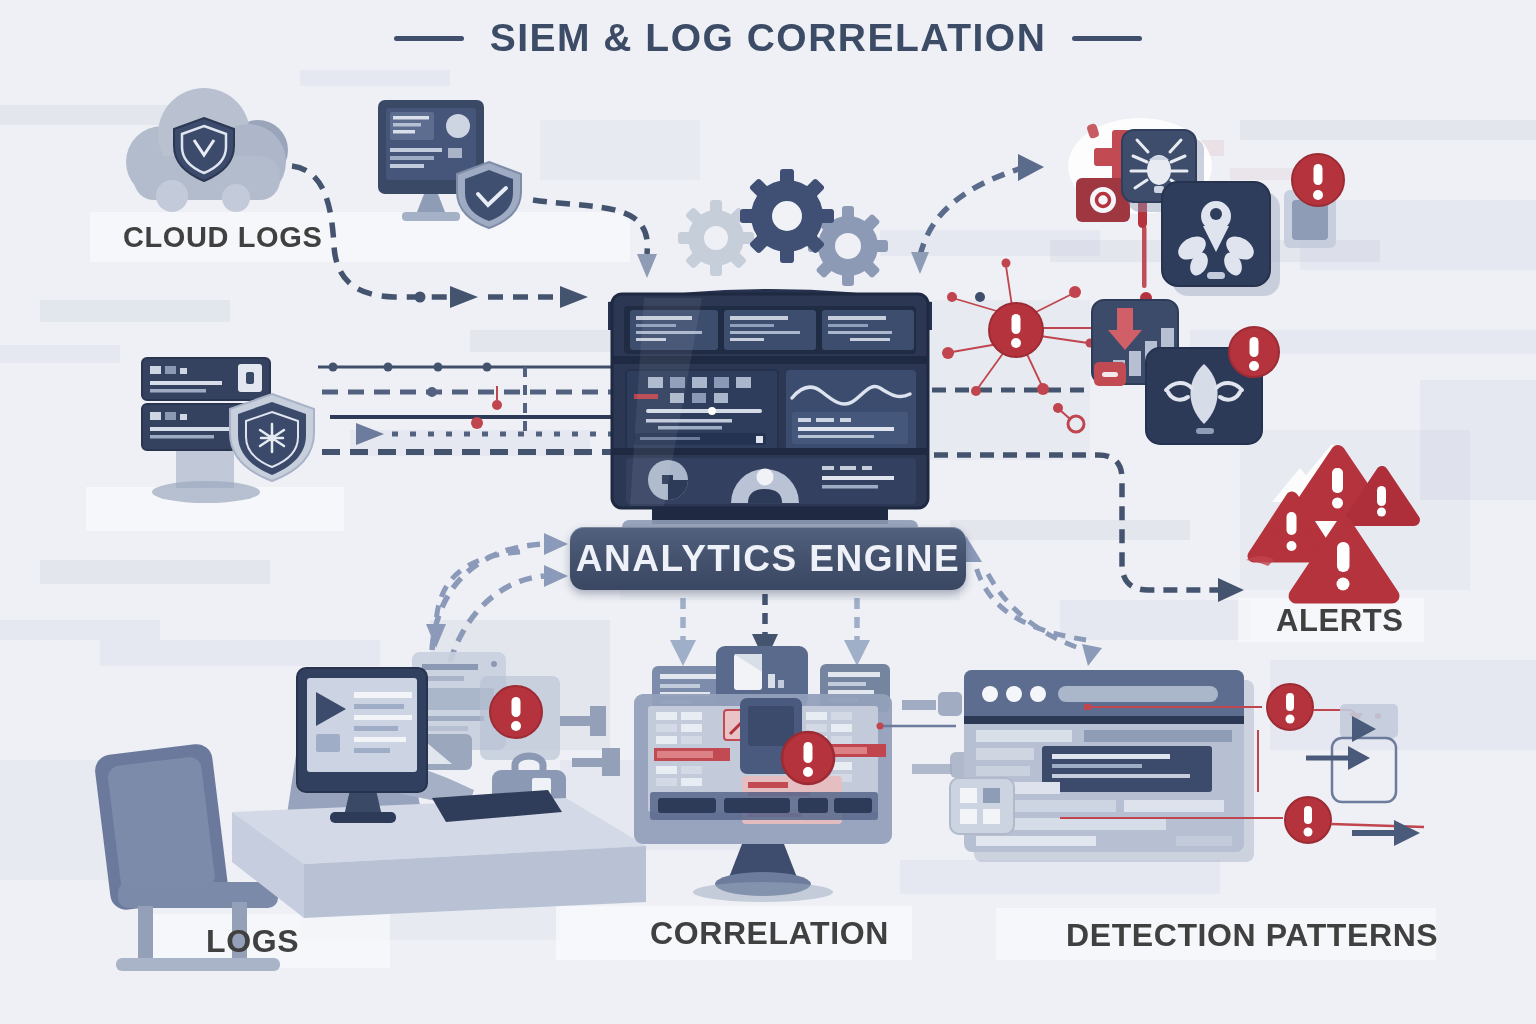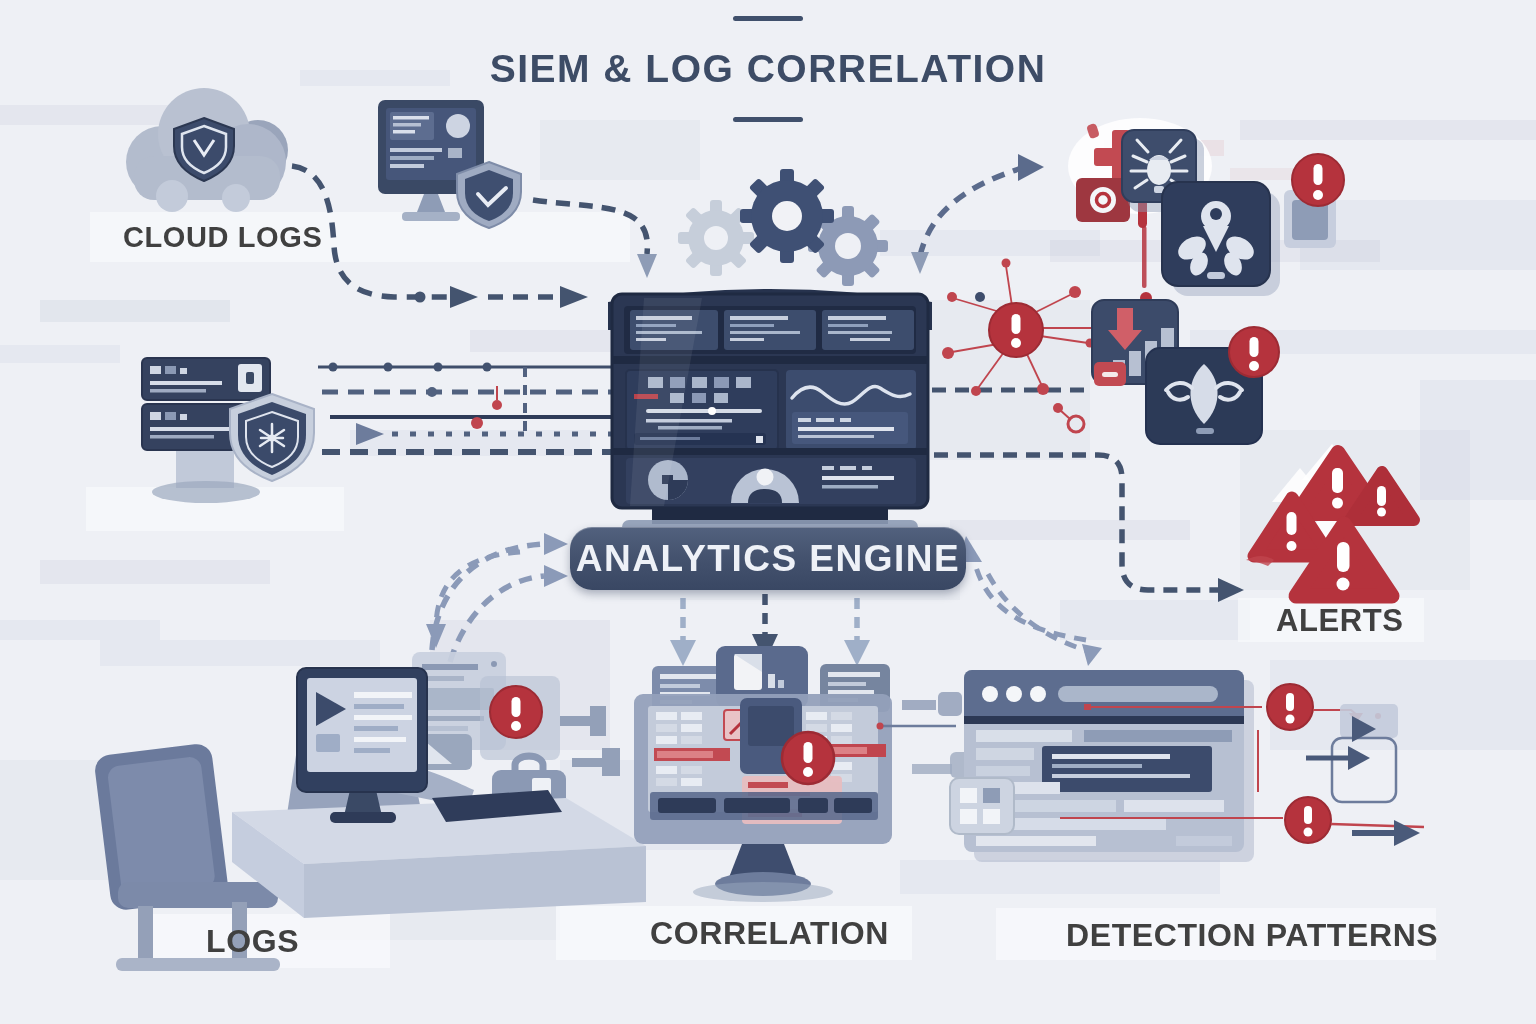--- a/index.html
+++ b/index.html
@@ -9,29 +9,29 @@
     font-family:"Liberation Sans",sans-serif;
   }
   #stage{position:absolute;inset:0;width:1536px;height:1024px;}
   svg{position:absolute;left:0;top:0;}
   .label{
     position:absolute;font-weight:bold;color:#404040;
     letter-spacing:.6px;white-space:nowrap;
   }
   .title-wrap{
     position:absolute;left:0;top:16px;width:1536px;
-    display:flex;align-items:center;justify-content:center;gap:26px;flex-direction:column;
+    display:flex;align-items:center;justify-content:center;gap:26px;
   }
   .title-rule{width:70px;height:5px;background:#40506c;border-radius:3px;}
   .title-text{
     font-weight:bold;font-size:39px;color:#3d4c66;letter-spacing:1.5px;
   }
   .banner{
     position:absolute;left:570px;top:527px;width:396px;height:63px;
-    border-radius:22px;
+    border-radius:14px;
     background:linear-gradient(180deg,#52617e 0%,#45536f 45%,#394763 100%);
     box-shadow:0 4px 8px rgba(40,52,80,.35), inset 0 1px 0 rgba(255,255,255,.25);
     display:flex;align-items:center;justify-content:center;
   }
   .banner span{
     color:#eef1f7;font-weight:bold;font-size:37px;letter-spacing:1.5px;
   }
 </style>
 </head>
 <body>

